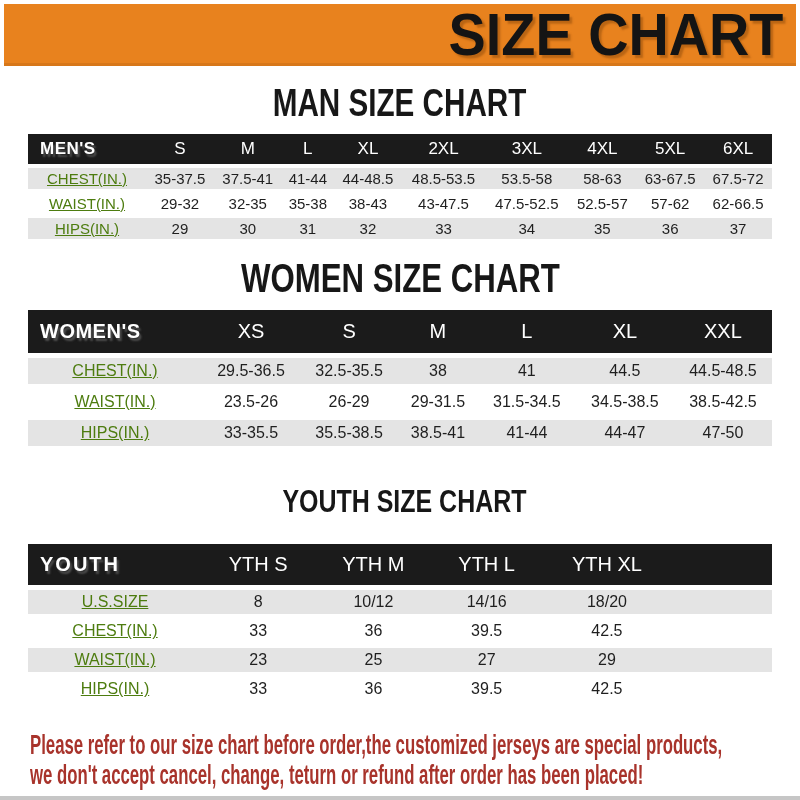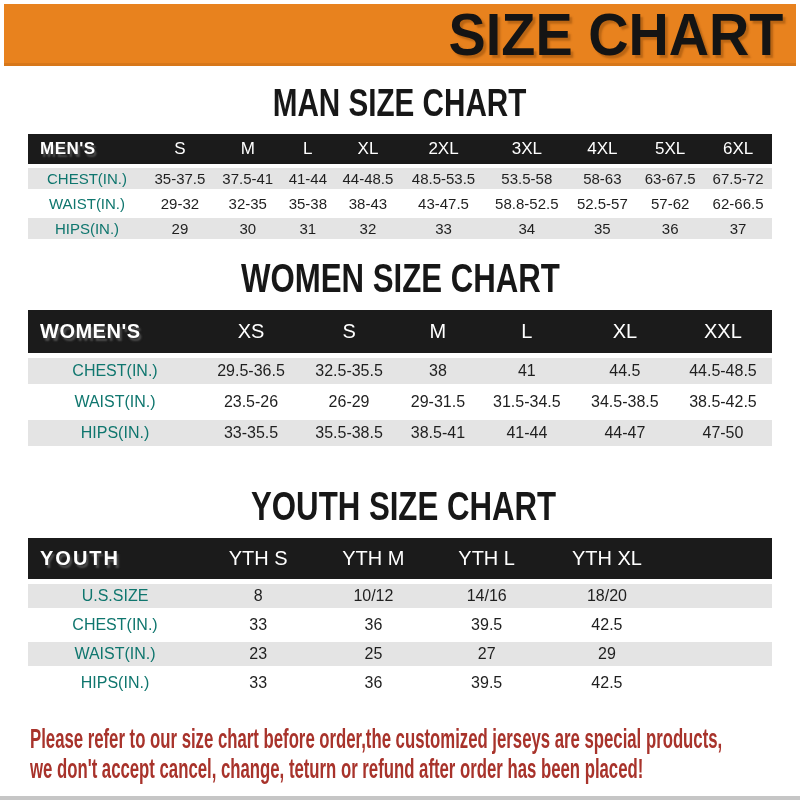--- a/index.html
+++ b/index.html
@@ -30,21 +30,21 @@
   }
 
   
   .section-heading { text-align: center; line-height: 1.05; }
   .heading-text {
     display: inline-block; font-weight: 700; color: #171717;
     transform: scaleX(0.78); white-space: nowrap;
   }
   .section-0 .section-heading { margin: 18px 0 6px; font-size: 38px; }
   .section-1 .section-heading { margin: 14px 14px 6px; font-size: 40px; }
-  .section-2 .section-heading { margin: 34px 0 6px; font-size: 40px; padding-left: 8px; }
+  .section-2 .section-heading { margin: 34px 0 21px; font-size: 32px; padding-left: 8px; }
 
   
   .table-wrap { margin: 0 28px; }
   table {
     width: 100%;
     border-collapse: separate;
     table-layout: auto;
   }
   .section-0 table { border-spacing: 0 4px; }
   .section-1 table, .section-2 table { border-spacing: 0 5px; }
@@ -65,21 +65,21 @@
   .section-1 .bar-label  { font-size: 26px; letter-spacing: 0.5px; }
   .section-2 .bar-row th { padding: 9px 2px; font-size: 20px; }
   .section-2 .bar-label  { font-size: 25px; letter-spacing: 2px; }
 
   .stripe-gray td { background: #E4E4E4; }
   .stripe-white td { background: #ffffff; }
 
   .section-0 .data-row td { padding: 2px 2px; font-size: 15px; }
   .section-1 .data-row td { padding: 4px 2px; font-size: 16px; }
   .section-2 .data-row td { padding: 3px 2px; font-size: 16px; }
-  .row-label { color: #0f766e; }
+  .row-label { color: #4d7c0f; text-decoration: underline; }
 
   .section-0 .col-label { width: 104px; }
   .section-1 .col-label { width: 160px; }
   .section-2 .col-label { width: 160px; margin-left: 24px; }
   .section-2 .filler    { width: 95px; }
 
   
   .note { margin: 24px 0 0 30px; color: #A8332B; }
   .note-line {
     display: block; white-space: nowrap;
@@ -133,21 +133,21 @@
                 <td class="cell">63-67.5</td>
                 <td class="cell">67.5-72</td>
               </tr>
               <tr class="data-row stripe-white">
                 <td class="row-label col-label">WAIST(IN.)</td>
                 <td class="cell">29-32</td>
                 <td class="cell">32-35</td>
                 <td class="cell">35-38</td>
                 <td class="cell">38-43</td>
                 <td class="cell">43-47.5</td>
-                <td class="cell">58.8-52.5</td>
+                <td class="cell">47.5-52.5</td>
                 <td class="cell">52.5-57</td>
                 <td class="cell">57-62</td>
                 <td class="cell">62-66.5</td>
               </tr>
               <tr class="data-row stripe-gray">
                 <td class="row-label col-label">HIPS(IN.)</td>
                 <td class="cell">29</td>
                 <td class="cell">30</td>
                 <td class="cell">31</td>
                 <td class="cell">32</td>

